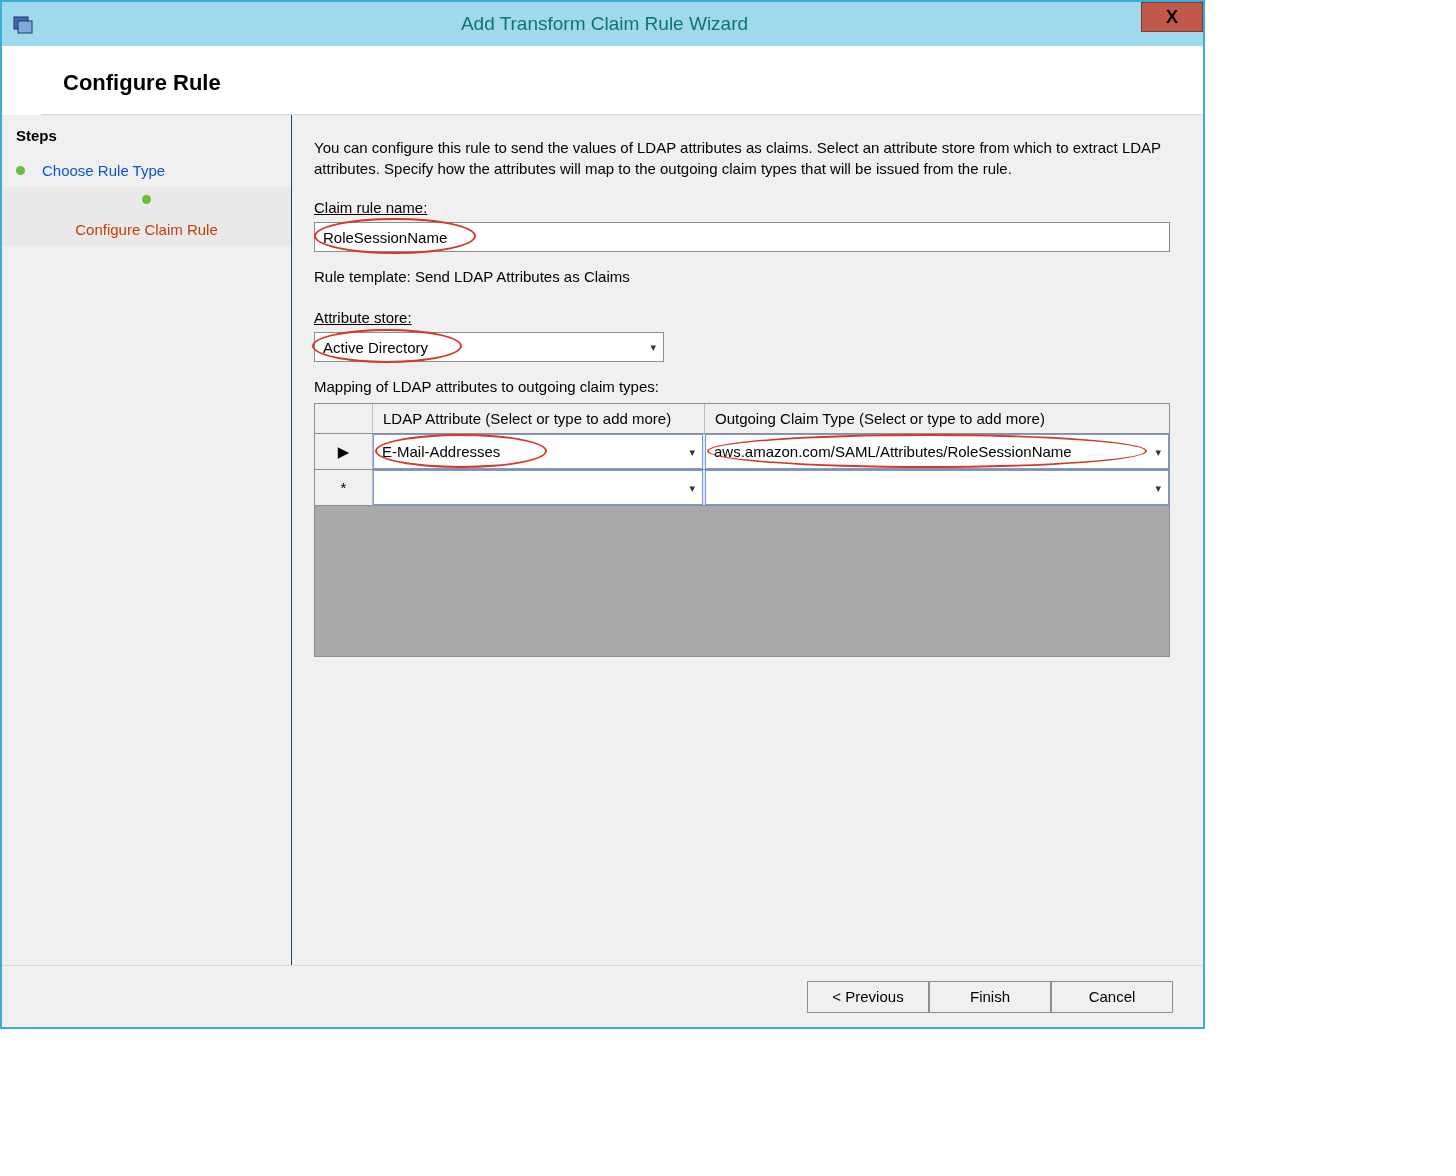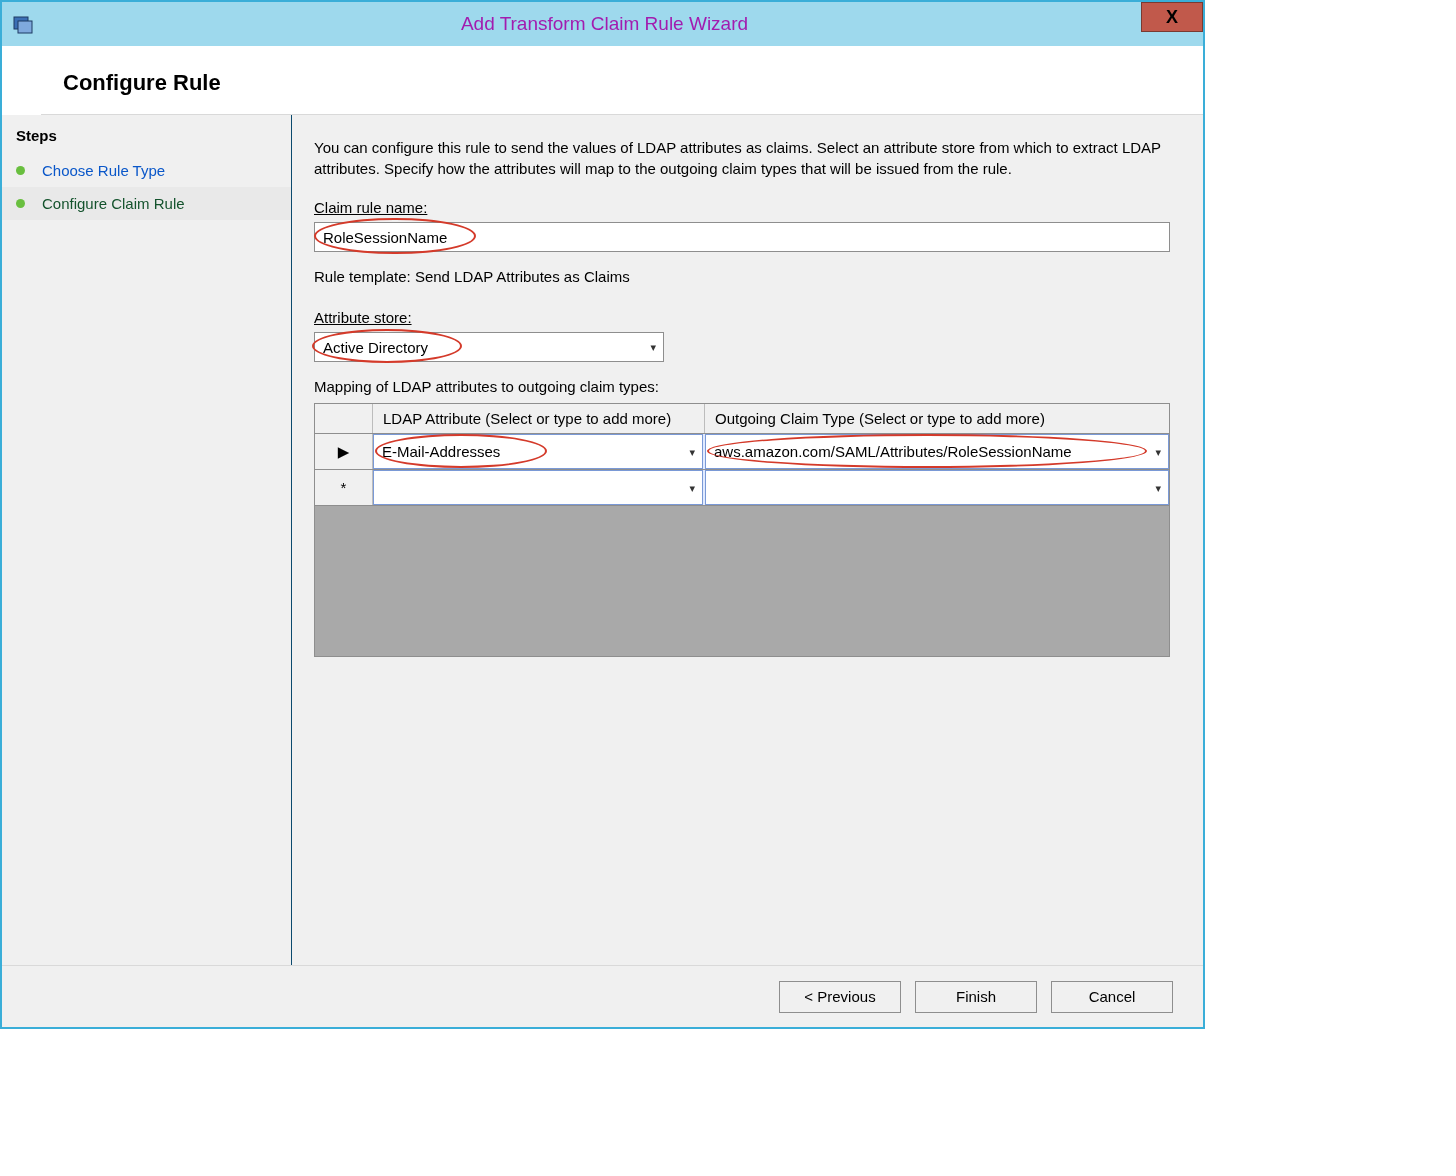--- a/index.html
+++ b/index.html
@@ -25,21 +25,21 @@
   .titlebar-icon {
     margin-left: 10px;
     width: 22px; height: 22px;
     display: inline-block;
   }
   .titlebar-title {
     position: absolute;
     left: 4px; right: 0;
     text-align: center;
     font-size: 19px;
-    color: #a21caf;
+    color: #0f766e;
     pointer-events: none;
   }
   .titlebar-close {
     position: absolute;
     right: 0; top: 0;
     width: 62px; height: 30px;
     background: #c1594b;
     border: 1px solid #7a3a31;
     display: flex;
     align-items: center;
@@ -73,21 +73,21 @@
     font-size: 15px;
     padding: 6px 14px 10px 14px;
   }
   .step {
     display: flex;
     align-items: center;
     padding: 8px 14px;
     font-size: 15px;
     gap: 17px;
   }
-  .step.active { background: #e9e9e9; color: #14532d; }
+  .step.active { background: #e9e9e9; color: #c2410c; flex-direction: column; }
   .step.link { color: #0a57c9; }
   .bullet {
     width: 9px; height: 9px; border-radius: 50%;
     background: #69bf3f;
     display: inline-block;
     flex-shrink: 0;
   }
   .main {
     flex: 1;
     padding: 22px 30px 0 22px;
@@ -208,21 +208,20 @@
     pointer-events: none;
   }
   .grid-fill { flex: 1; background: #a9a9a9; }
   .footer {
     border-top: 1px solid #d9d9d9;
     height: 62px;
     display: flex;
     align-items: center;
     justify-content: flex-end;
     padding-right: 30px;
-    gap: 14px;
     background: #f0f0f0;
   }
   .btn {
     width: 122px;
     height: 32px;
     border: 1px solid #8e8e8e;
     background: #f0f0f0;
     font-size: 15px;
     font-family: inherit;
     cursor: default;

